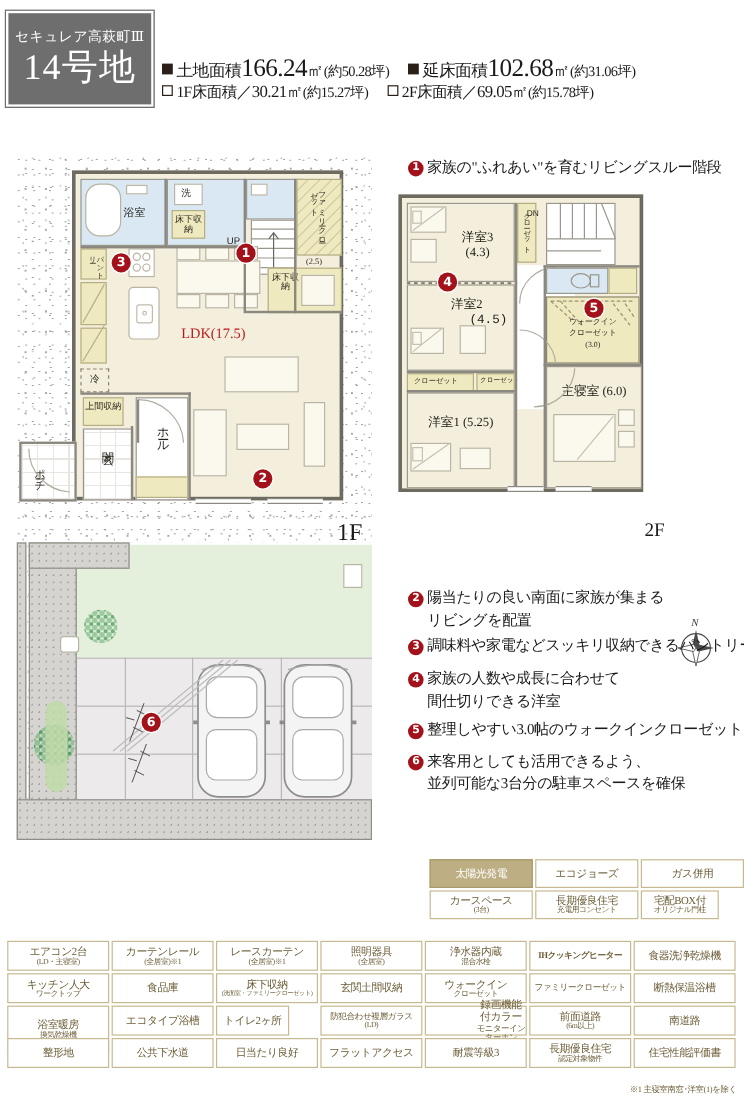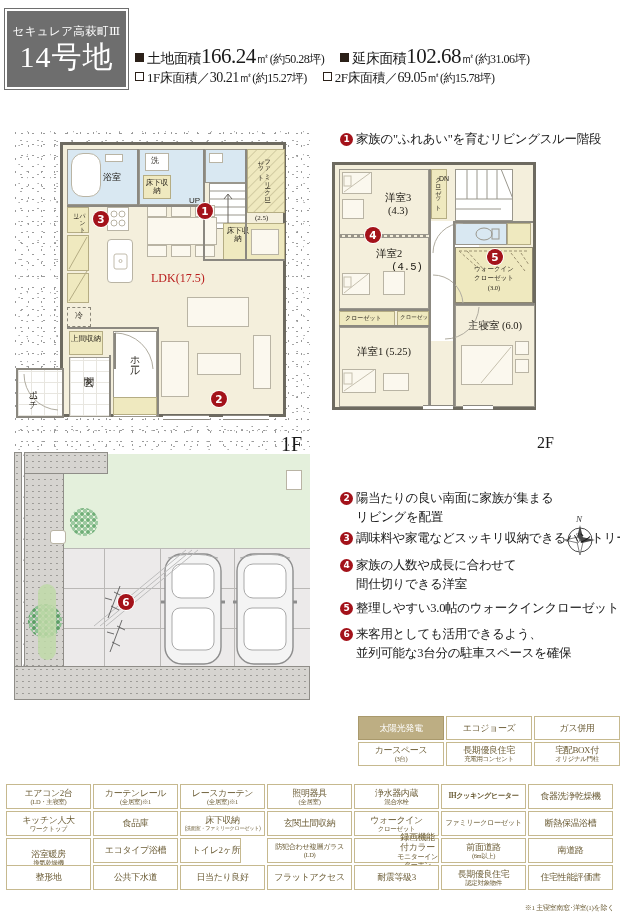--- a/index.html
+++ b/index.html
@@ -519,21 +519,21 @@
       <div class="sc-m">ガス併用</div>
     </div>
     <div class="spec-cell" style="left: 358px; top: 742px; width: 86px; height: 24px;">
       <div class="sc-m">カースペース</div>
       <div class="sc-s">(3台)</div>
     </div>
     <div class="spec-cell" style="left: 446px; top: 742px; width: 86px; height: 24px;">
       <div class="sc-m">長期優良住宅</div>
       <div class="sc-s">充電用コンセント</div>
     </div>
-    <div class="spec-cell" style="left: 534px; top: 742px; width: 86px; height: 24px;">
+    <div class="spec-cell" style="left: 534px; top: 742px; width: 65px; height: 24px;">
       <div class="sc-m">宅配BOX付</div>
       <div class="sc-s">オリジナル門柱</div>
     </div>
   </div>
 <div id="spec-grid-wrap">
     <div class="spec-cell" style="left: 6px; top: 784px; width: 85px; height: 25px;">
       <div class="sc-m">エアコン2台</div>
       <div class="sc-s">(LD・主寝室)</div>
     </div>
     <div class="spec-cell" style="left: 93px; top: 784px; width: 85px; height: 25px;">
@@ -582,21 +582,21 @@
     <div class="spec-cell" style="left: 528px; top: 811px; width: 85px; height: 25px;">
       <div class="sc-m">断熱保温浴槽</div>
     </div>
     <div class="spec-cell" style="left: 6px; top: 838px; width: 85px; height: 40px;">
       <div class="sc-m">浴室暖房</div>
       <div class="sc-s">換気乾燥機</div>
     </div>
     <div class="spec-cell" style="left: 93px; top: 838px; width: 85px; height: 25px;">
       <div class="sc-m">エコタイプ浴槽</div>
     </div>
-    <div class="spec-cell" style="left: 180px; top: 838px; width: 61px; height: 25px; align-items: flex-end;">
+    <div class="spec-cell" style="left: 180px; top: 838px; width: 61px; height: 25px;">
       <div class="sc-m">トイレ2ヶ所</div>
     </div>
     <div class="spec-cell" style="left: 267px; top: 838px; width: 85px; height: 25px;">
       <div class="sc-m" style="font-size: 7.2px;">防犯合わせ複層ガラス</div>
       <div class="sc-s">(LD)</div>
     </div>
     <div class="spec-cell" style="left: 354px; top: 838px; width: 85px; height: 25px; padding-left: 42px;">
       <div class="sc-m">録画機能付カラー</div>
       <div class="sc-s" style="font-size: 7px;">モニターインターホン</div>
     </div>

